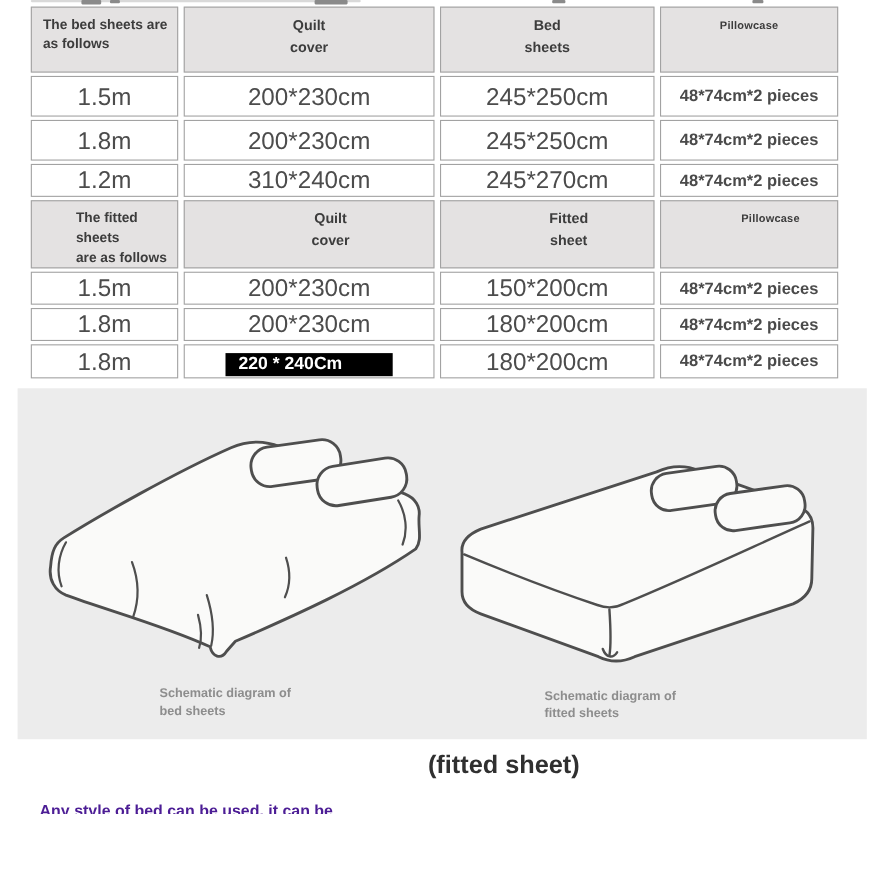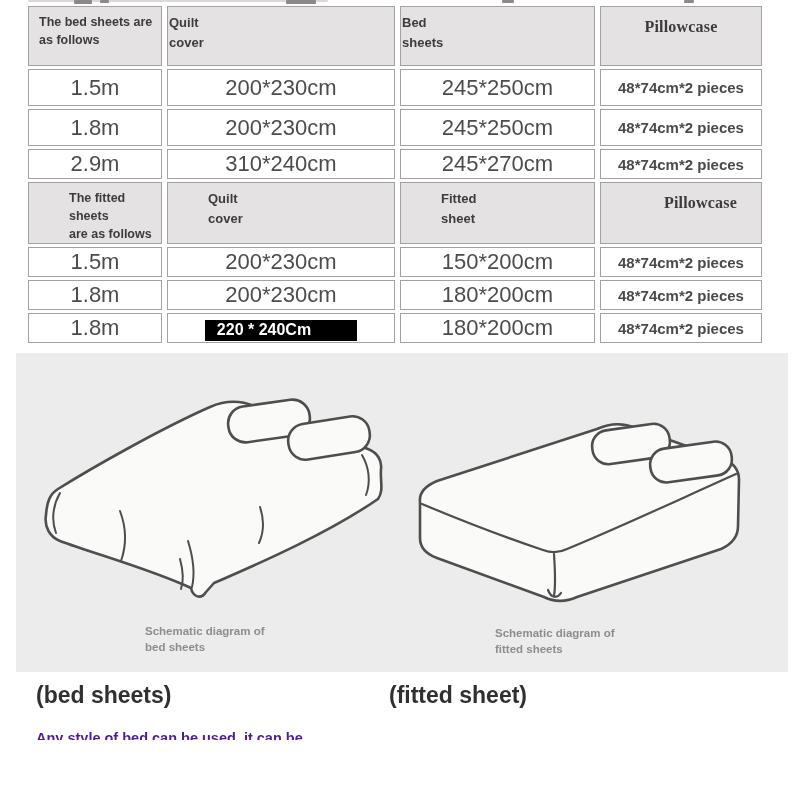--- a/index.html
+++ b/index.html
@@ -7,22 +7,22 @@
   #page{position:relative;width:800px;height:740px;background:#fff;overflow:hidden;}
 
   
   .artifact{position:absolute;top:0;background:#8a8a8a;border-radius:1px;}
 
   
   table.stable{position:absolute;left:23px;top:3px;border-collapse:separate;border-spacing:5px 3px;table-layout:fixed;}
   .stable th,.stable td{border:1px solid #a2a2a2;box-sizing:border-box;overflow:hidden;}
   .stable th{background:#e4e2e2;color:#3c3c3c;font-weight:700;vertical-align:top;white-space:pre-line;}
   th.hc1{text-align:left;padding:6px 4px 0 10px;font-size:12.5px;line-height:1.45;}
-  th.hc2{text-align:left;padding-top:6px;font-size:13px;line-height:1.55;}
-  th.hc4{text-align:center;padding-top:11px;font-size:16px;letter-spacing:.2px;font-family:Liberation Serif, serif;}
+  th.hc2{text-align:center;padding-top:6px;font-size:13px;line-height:1.55;}
+  th.hc4{text-align:center;padding-top:11px;font-size:10px;letter-spacing:.2px;}
   .stable td{background:#ffffff;text-align:center;color:#4c4c4c;vertical-align:middle;}
   td.sz,td.dim{font-size:22px;}
   td.pc{font-size:15px;font-weight:700;color:#4a4a4a;}
   tr.head1 th{height:60px;}
   tr.head2 th{height:50px;padding-left:40px;}
   tr.h37 td{height:37px;}
   tr.h29 td{height:29px;}
   tr.h30 td{height:30px;}
   tr.h27 td{height:27px;}
   span.hl{display:inline-block;background:#000000;color:#ffffff;font-size:16px;font-weight:700;
@@ -79,21 +79,21 @@
       <td class="dim">245*250cm</td>
       <td class="pc">48*74cm*2 pieces</td>
     </tr>
     <tr class="h37">
       <td class="sz">1.8m</td>
       <td class="dim">200*230cm</td>
       <td class="dim">245*250cm</td>
       <td class="pc">48*74cm*2 pieces</td>
     </tr>
     <tr class="h29">
-      <td class="sz">2.9m</td>
+      <td class="sz">1.2m</td>
       <td class="dim">310*240cm</td>
       <td class="dim">245*270cm</td>
       <td class="pc">48*74cm*2 pieces</td>
     </tr>
 
     <tr class="head2">
       <th class="hc1">The fitted sheets
 are as follows</th>
       <th class="hc2">Quilt
 cover</th>
@@ -163,19 +163,18 @@
         </g>
       </g>
     </svg>
 
     <div class="cap cap-left">Schematic diagram of
 bed sheets</div>
     <div class="cap cap-right">Schematic diagram of
 fitted sheets</div>
   </div>
 
-  <div class="desc-title t-left">(bed sheets)</div>
   <div class="desc-body  b-left">Any style of bed can be used. it can be
 folded or hung down to be used as a
 bedside</div>
   <div class="desc-title t-right">(fitted sheet)</div>
 
 </div>
 
 </body></html>

